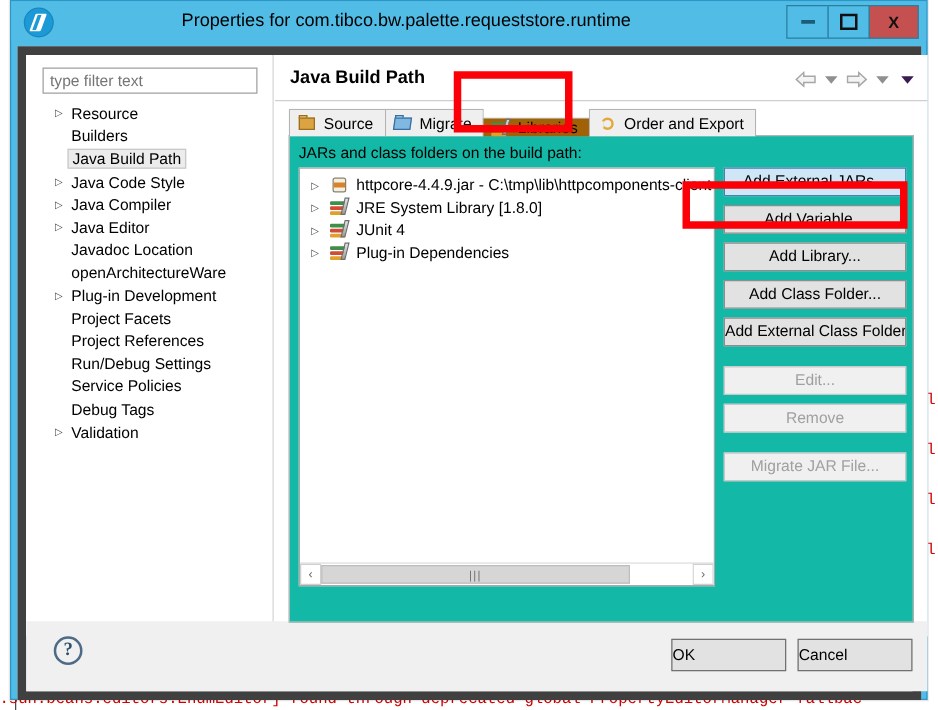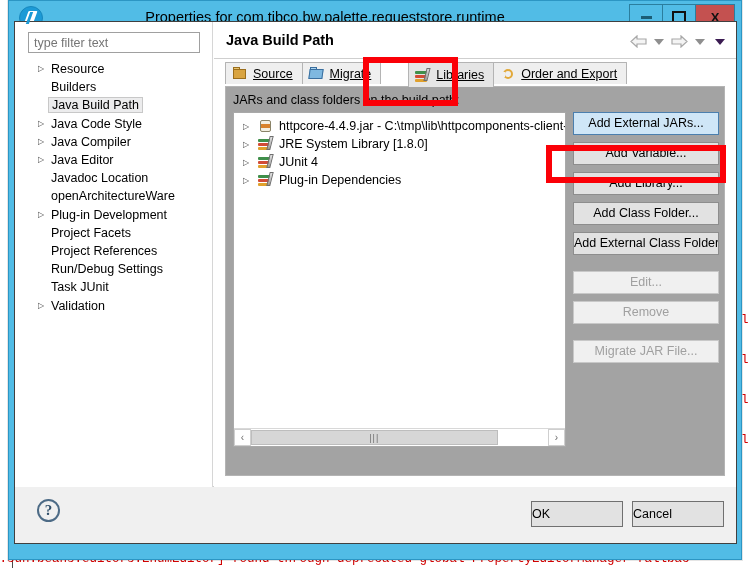--- a/index.html
+++ b/index.html
@@ -174,25 +174,25 @@
   }
   .win-btn.close {
     background: #c45150;
     width: 38px;
   }
 
   
   .dialog-body {
     position: absolute;
     left: 5px;
-    top: 20px;
+    top: 36px;
     width: 723px;
     height: 523px;
     background: #f0f0f0;
-    border: 1px solid #404040;
+    border: 7px solid #404040;
     box-sizing: border-box;
     padding-left: 34px;
   }
 
   .content-area {
     position: absolute;
     left: 0; top: 0;
     width: 721px;
     height: 465px;
     background: #ffffff;
@@ -309,45 +309,43 @@
     background: #cfcfcf;
   }
 
   
   .tabs {
     position: absolute;
     left: 11px;
     top: 40px;
     height: 25px;
     display: flex;
-    align-items: flex-start;
+    align-items: flex-end;
     z-index: 3;
-    text-decoration: underline;
   }
   .tab {
     height: 22px;
     display: flex;
     align-items: center;
     padding: 0 9px 0 6px;
     background: #efefef;
     border: 1px solid #b4b4b4;
     border-bottom: none;
     font-size: 12.5px;
     color: #000;
     margin-right: -1px;
     box-sizing: border-box;
     white-space: nowrap;
     border-radius: 1px 1px 0 0;
   }
   .tab.active {
-    background: #e5e5e5;
-    height: 25px;
+    background: #a16207;
+    height: 15px;
     z-index: 4;
     position: relative;
-    margin-left: 28px;
   }
   .tab-icon {
     width: 16px;
     height: 14px;
     margin-right: 5px;
     position: relative;
     flex: 0 0 16px;
   }
   
   .ic-source::before {
@@ -426,21 +424,21 @@
     background: #efefef;
   }
 
   
   .tab-panel {
     position: absolute;
     left: 11px;
     top: 64px;
     width: 500px;
     height: 390px;
-    background: #a3a3a3;
+    background: #14b8a6;
     border: 1px solid #b4b4b4;
     box-sizing: border-box;
     z-index: 2;
   }
   .panel-label {
     position: absolute;
     left: 7px;
     top: 6px;
     font-size: 12.5px;
     color: #000;
@@ -738,21 +736,25 @@
           <div class="tree-item">
             <span class="tree-arrow empty">▷</span>
             <span class="tree-label">Project References</span>
           </div>
           <div class="tree-item">
             <span class="tree-arrow empty">▷</span>
             <span class="tree-label">Run/Debug Settings</span>
           </div>
           <div class="tree-item">
             <span class="tree-arrow empty">▷</span>
-            <span class="tree-label">Task JUnit</span>
+            <span class="tree-label">Service Policies</span>
+          </div>
+          <div class="tree-item">
+            <span class="tree-arrow empty">▷</span>
+            <span class="tree-label">Debug Tags</span>
           </div>
           <div class="tree-item">
             <span class="tree-arrow">▷</span>
             <span class="tree-label">Validation</span>
           </div>
         </div>
       </div>
 
       <div class="right-panel">
         <div class="page-title">Java Build Path</div>

